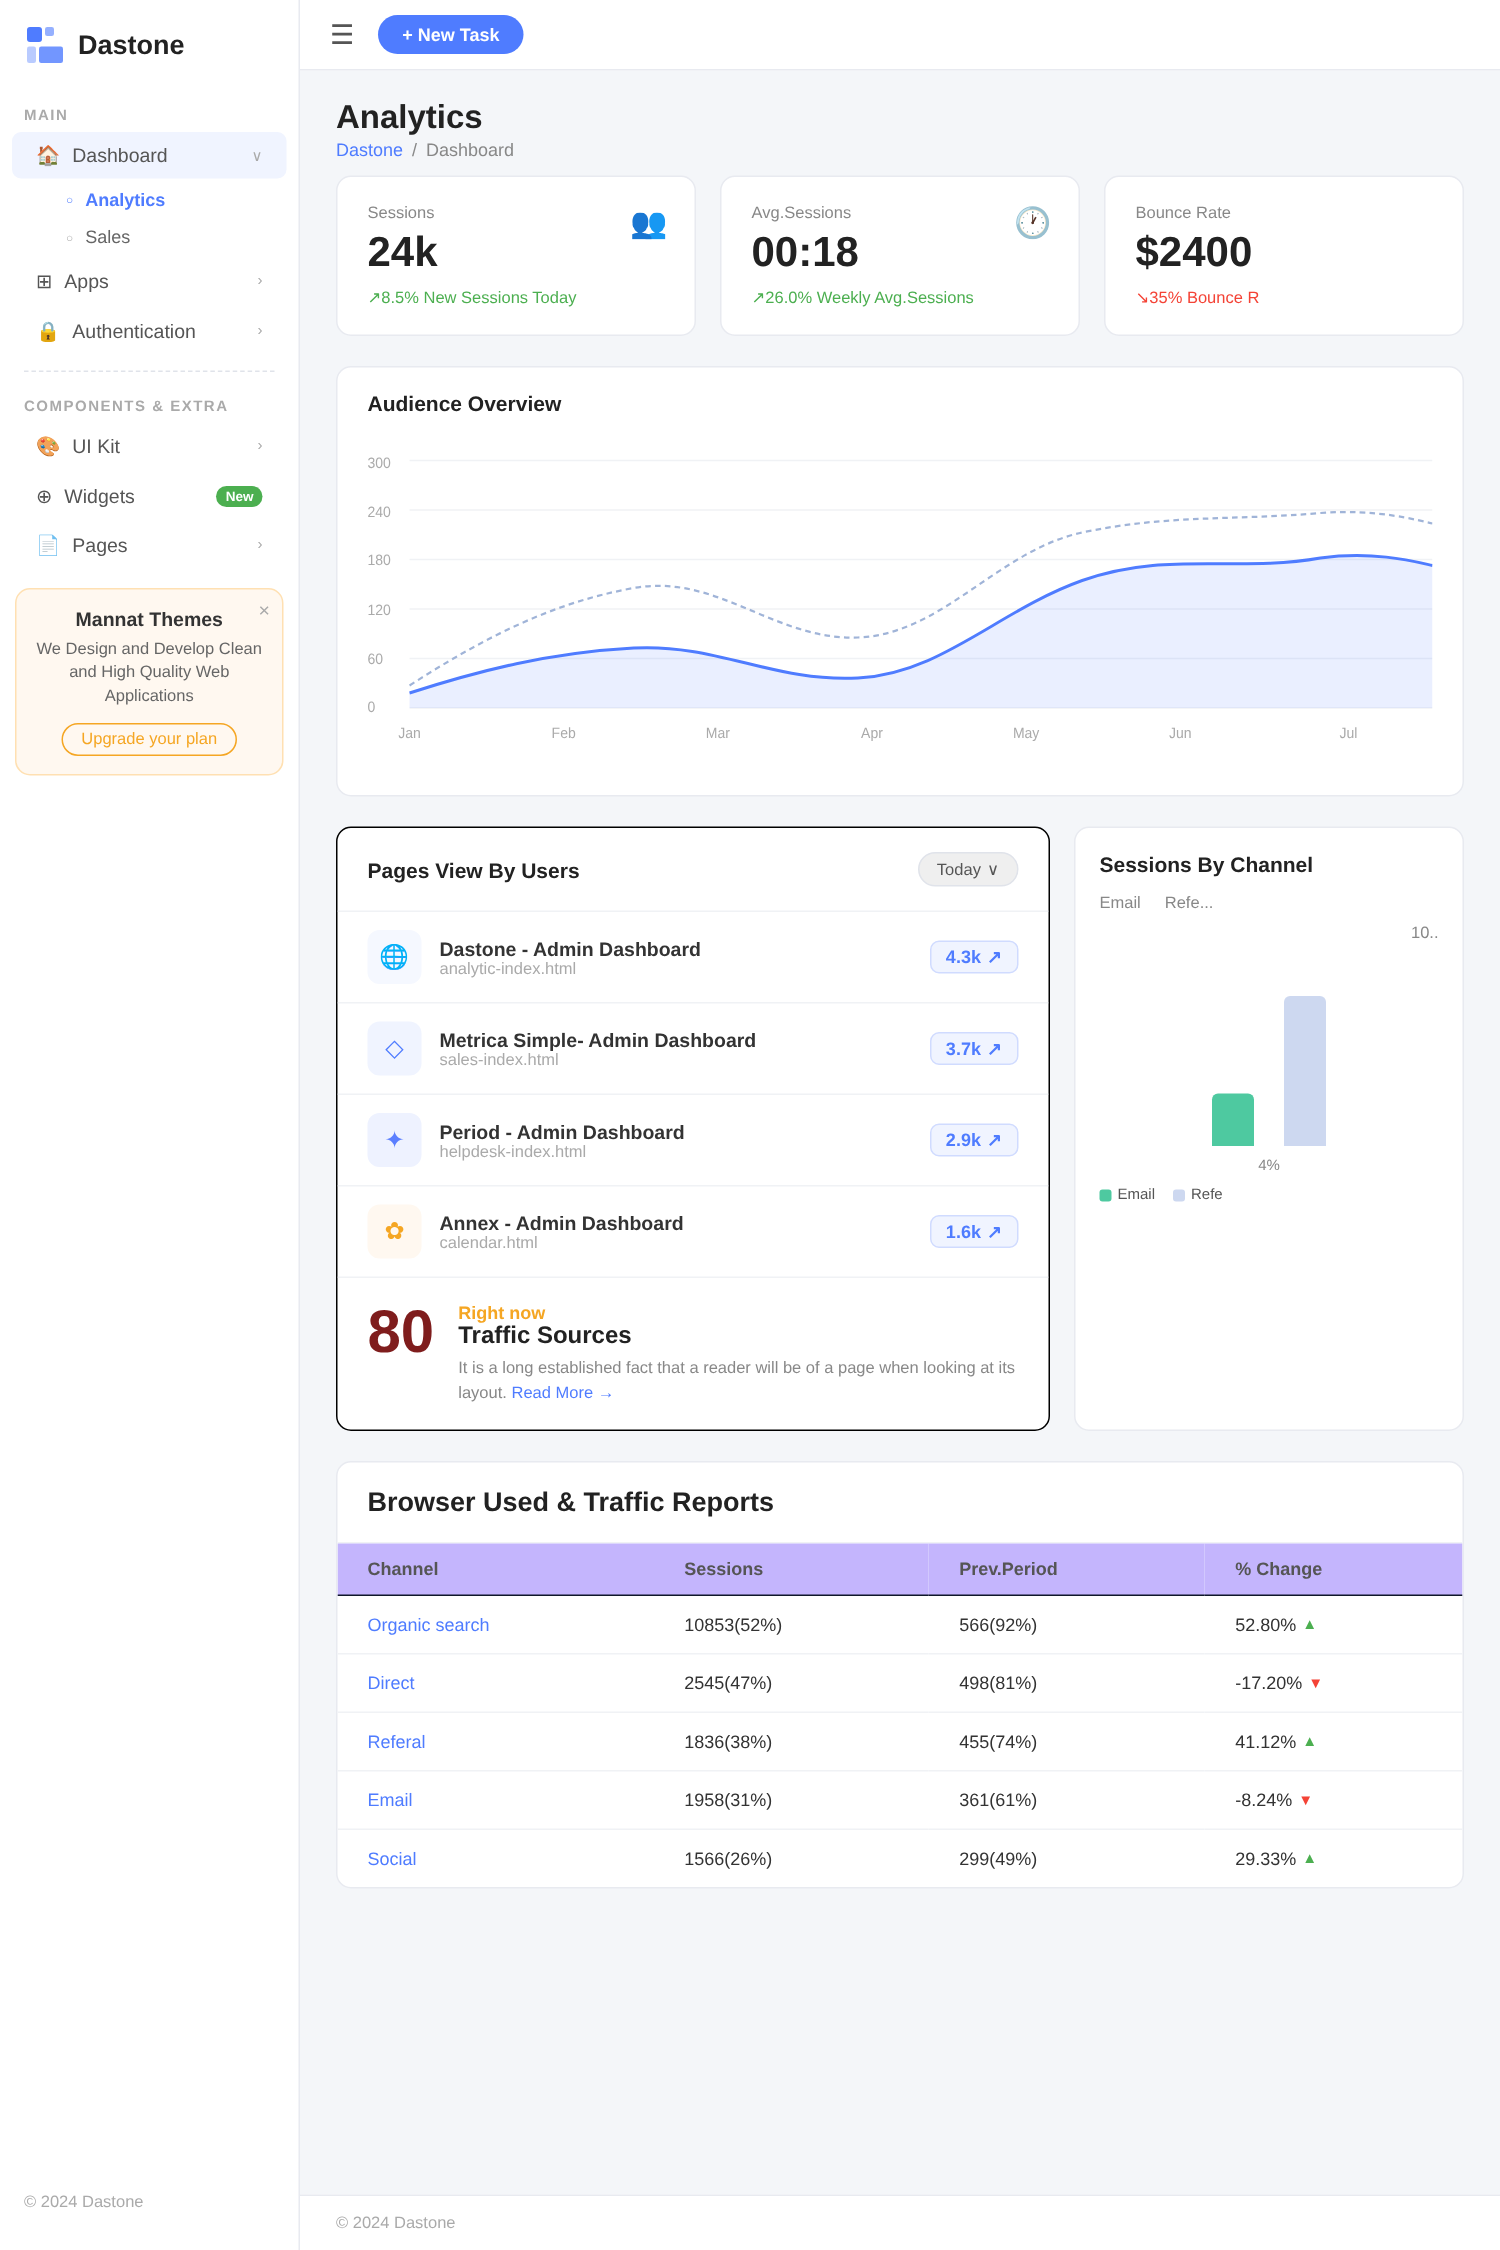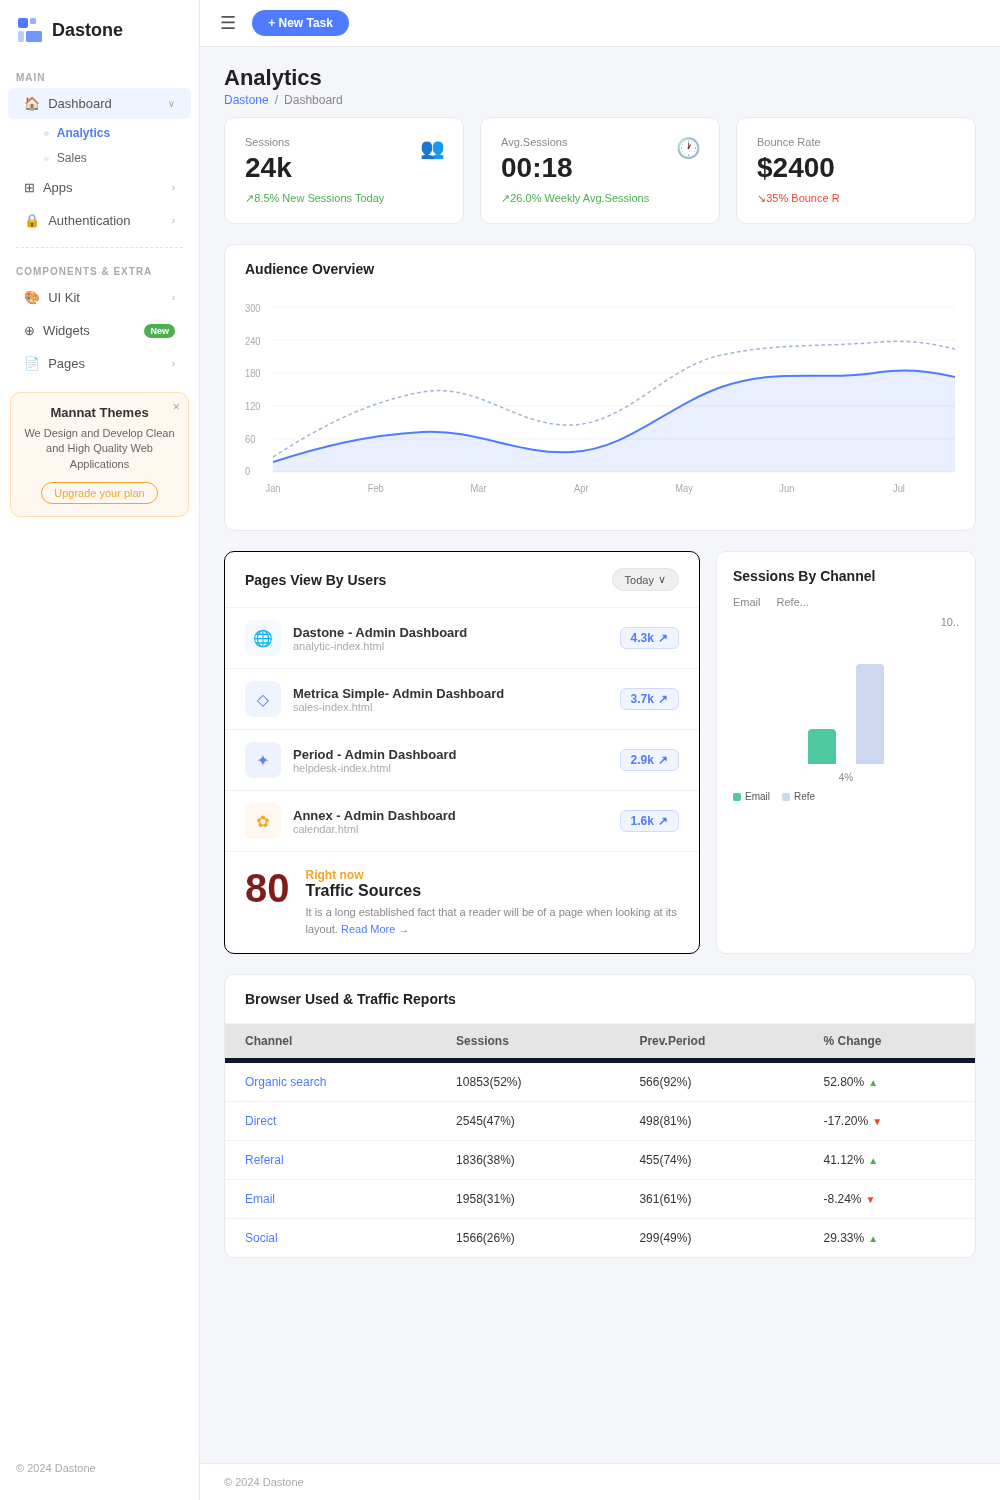--- a/index.html
+++ b/index.html
@@ -94,23 +94,23 @@
     .channel-labels { display: flex; gap: 16px; margin-bottom: 8px; font-size: 11px; color: #888; }
     .channel-bar-area { display: flex; align-items: flex-end; justify-content: center; gap: 20px; height: 120px; margin-bottom: 8px; }
     .channel-bar-group { display: flex; flex-direction: column; align-items: center; gap: 4px; }
     .channel-bar { width: 28px; border-radius: 4px 4px 0 0; }
     .channel-legend { display: flex; gap: 12px; font-size: 10px; color: #555; margin-top: 8px; }
     .legend-item { display: flex; align-items: center; gap: 4px; }
     .legend-dot { width: 8px; height: 8px; border-radius: 2px; }
 
     
     .browser-card { background: #fff; border: 1px solid #e8eaf0; border-radius: 10px; overflow: hidden; margin-bottom: 20px; }
-    .browser-header { padding: 16px 20px; font-size: 14px; font-weight: 700; color: #222; border-bottom: 1px solid #f0f2f5; }
+    .browser-header { padding: 16px 20px; font-size: 18px; font-weight: 700; color: #222; border-bottom: 1px solid #f0f2f5; }
     .browser-table { width: 100%; border-collapse: collapse; }
-    .browser-table th { padding: 10px 20px; text-align: left; font-size: 12px; font-weight: 600; color: #555; background: #e5e5e5; border-bottom: 5px solid #0f172a; }
+    .browser-table th { padding: 10px 20px; text-align: left; font-size: 12px; font-weight: 600; color: #555; background: #c4b5fd; border-bottom: 1px solid #0f172a; }
     .browser-table td { padding: 12px 20px; border-bottom: 1px solid #f0f2f5; font-size: 12px; }
     .browser-table tr:last-child td { border-bottom: none; }
     .channel-link { color: #4f7cff; cursor: pointer; text-decoration: none; }
     .pct-change { display: flex; align-items: center; gap: 4px; }
 
     
     .page-footer { padding: 12px 24px; font-size: 11px; color: #aaa; border-top: 1px solid #e8eaf0; background: #fff; }
   </style>
 </head>
 <body>

